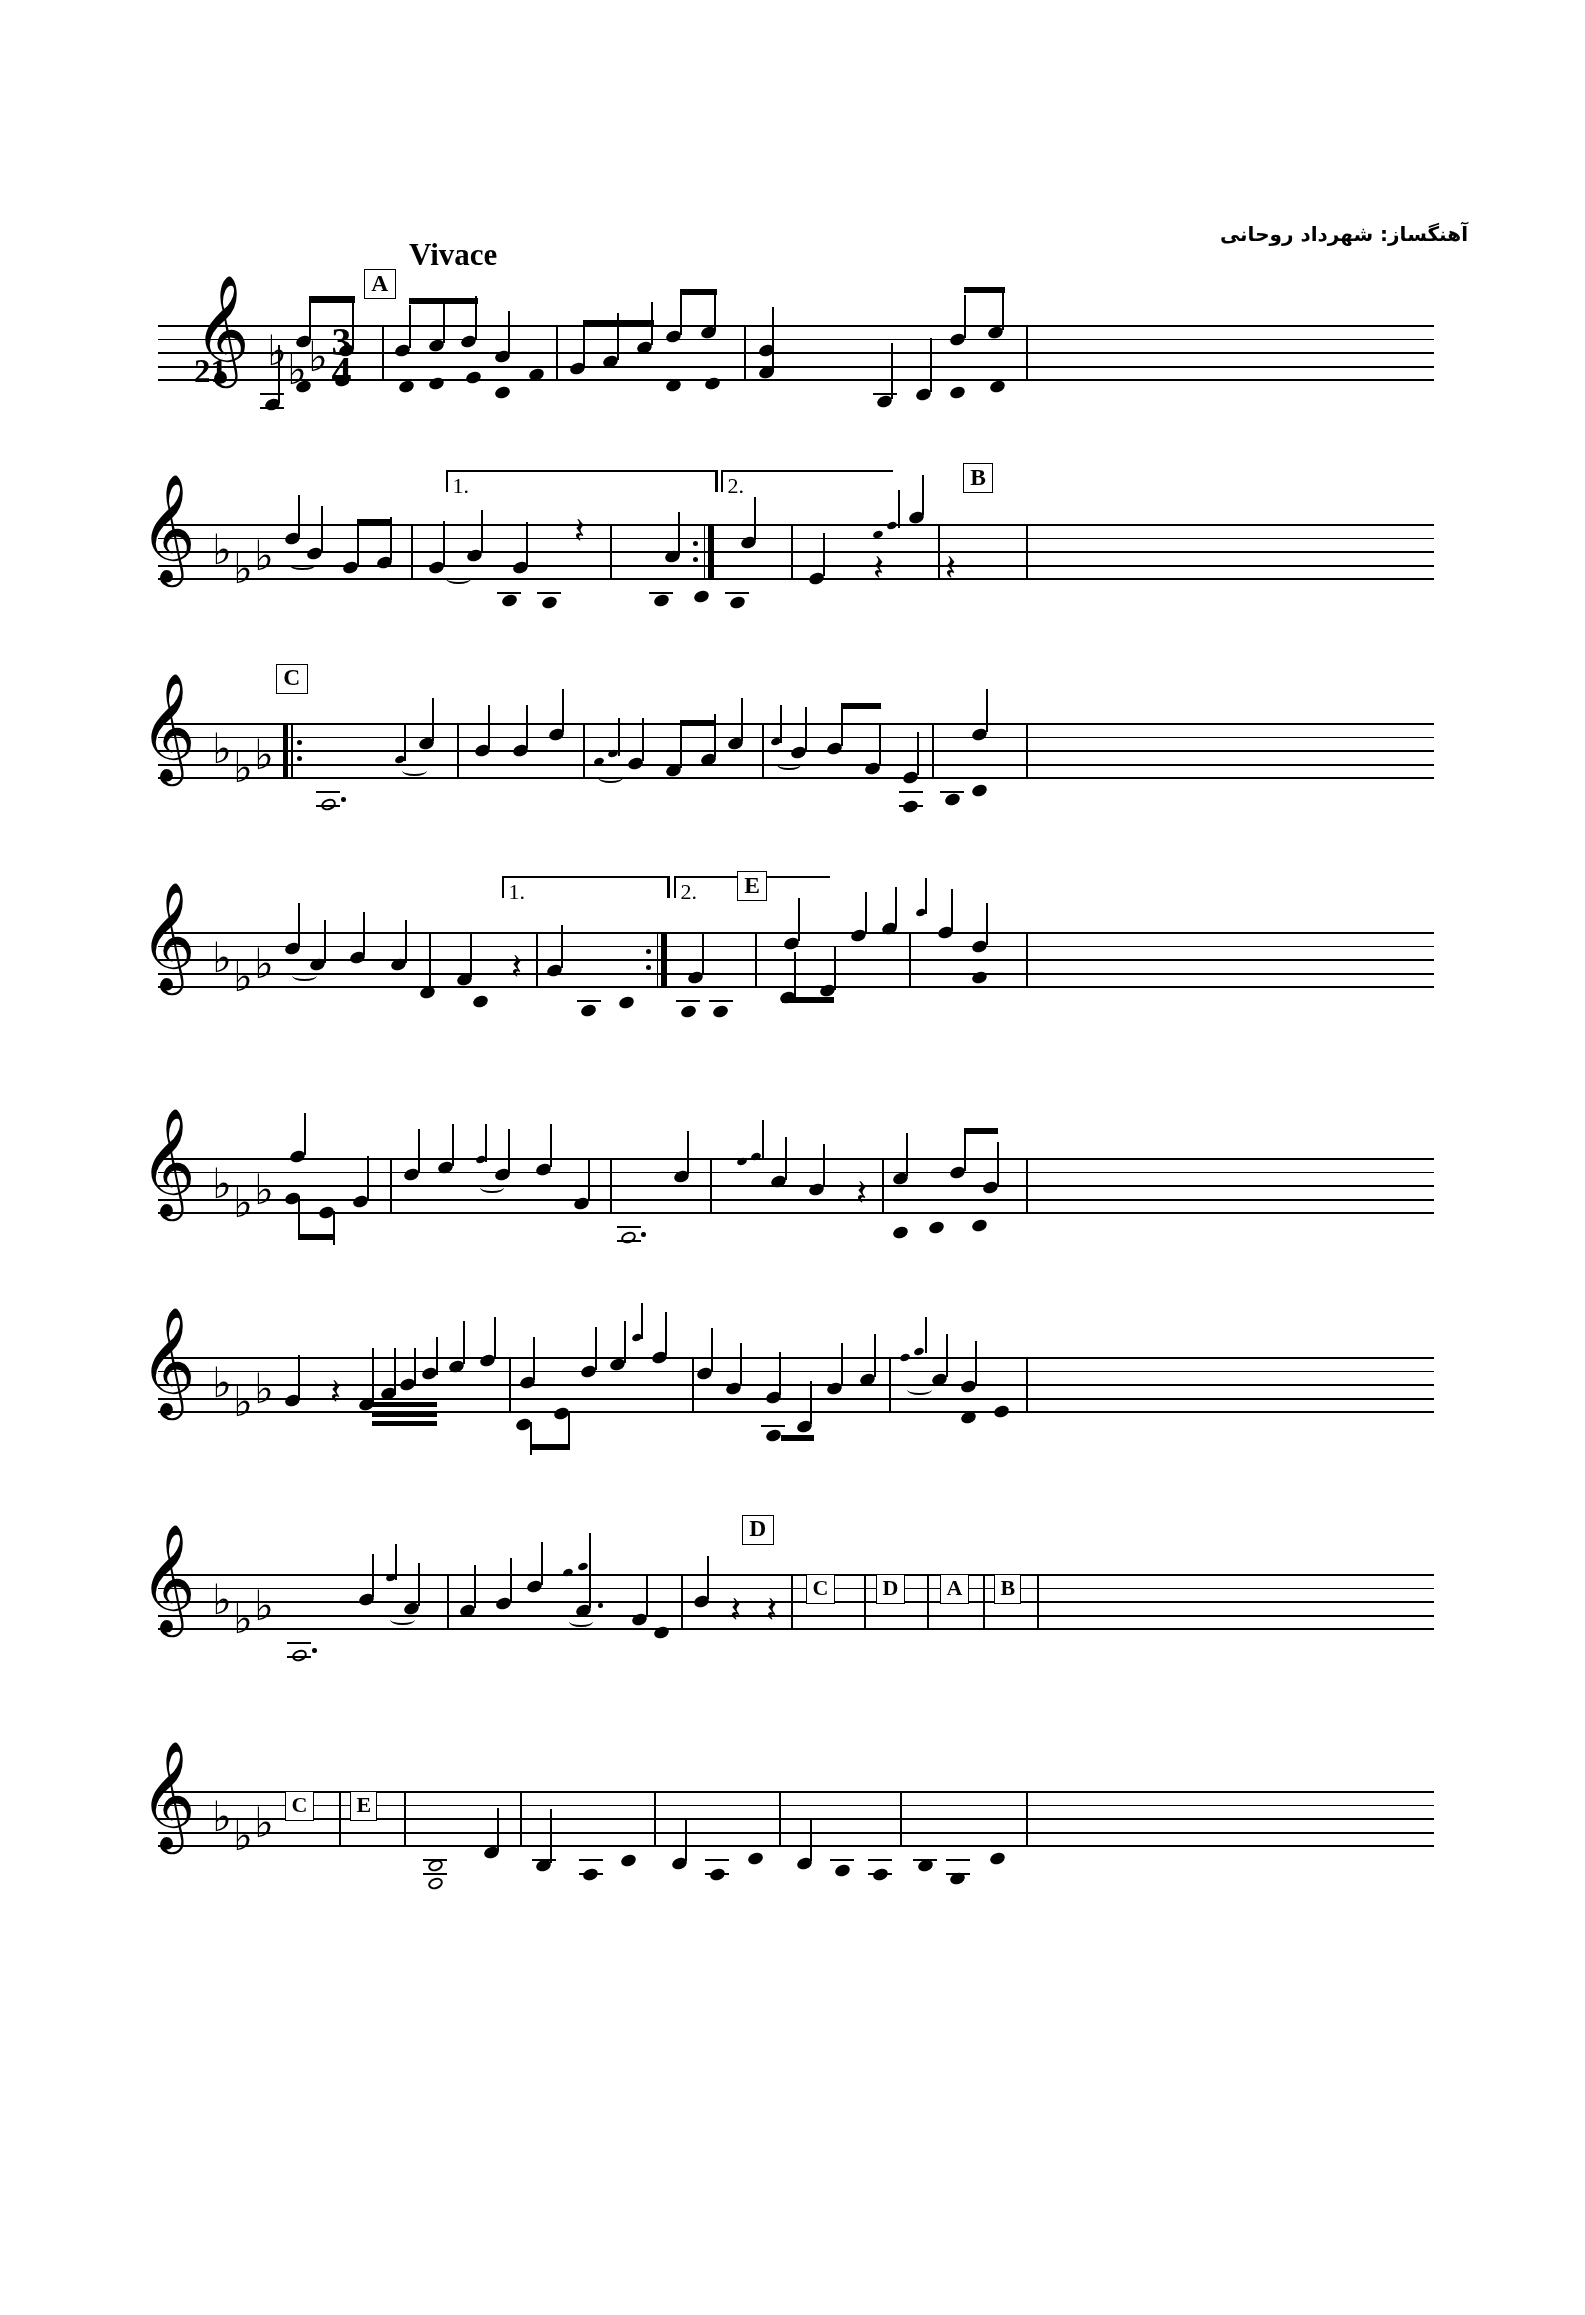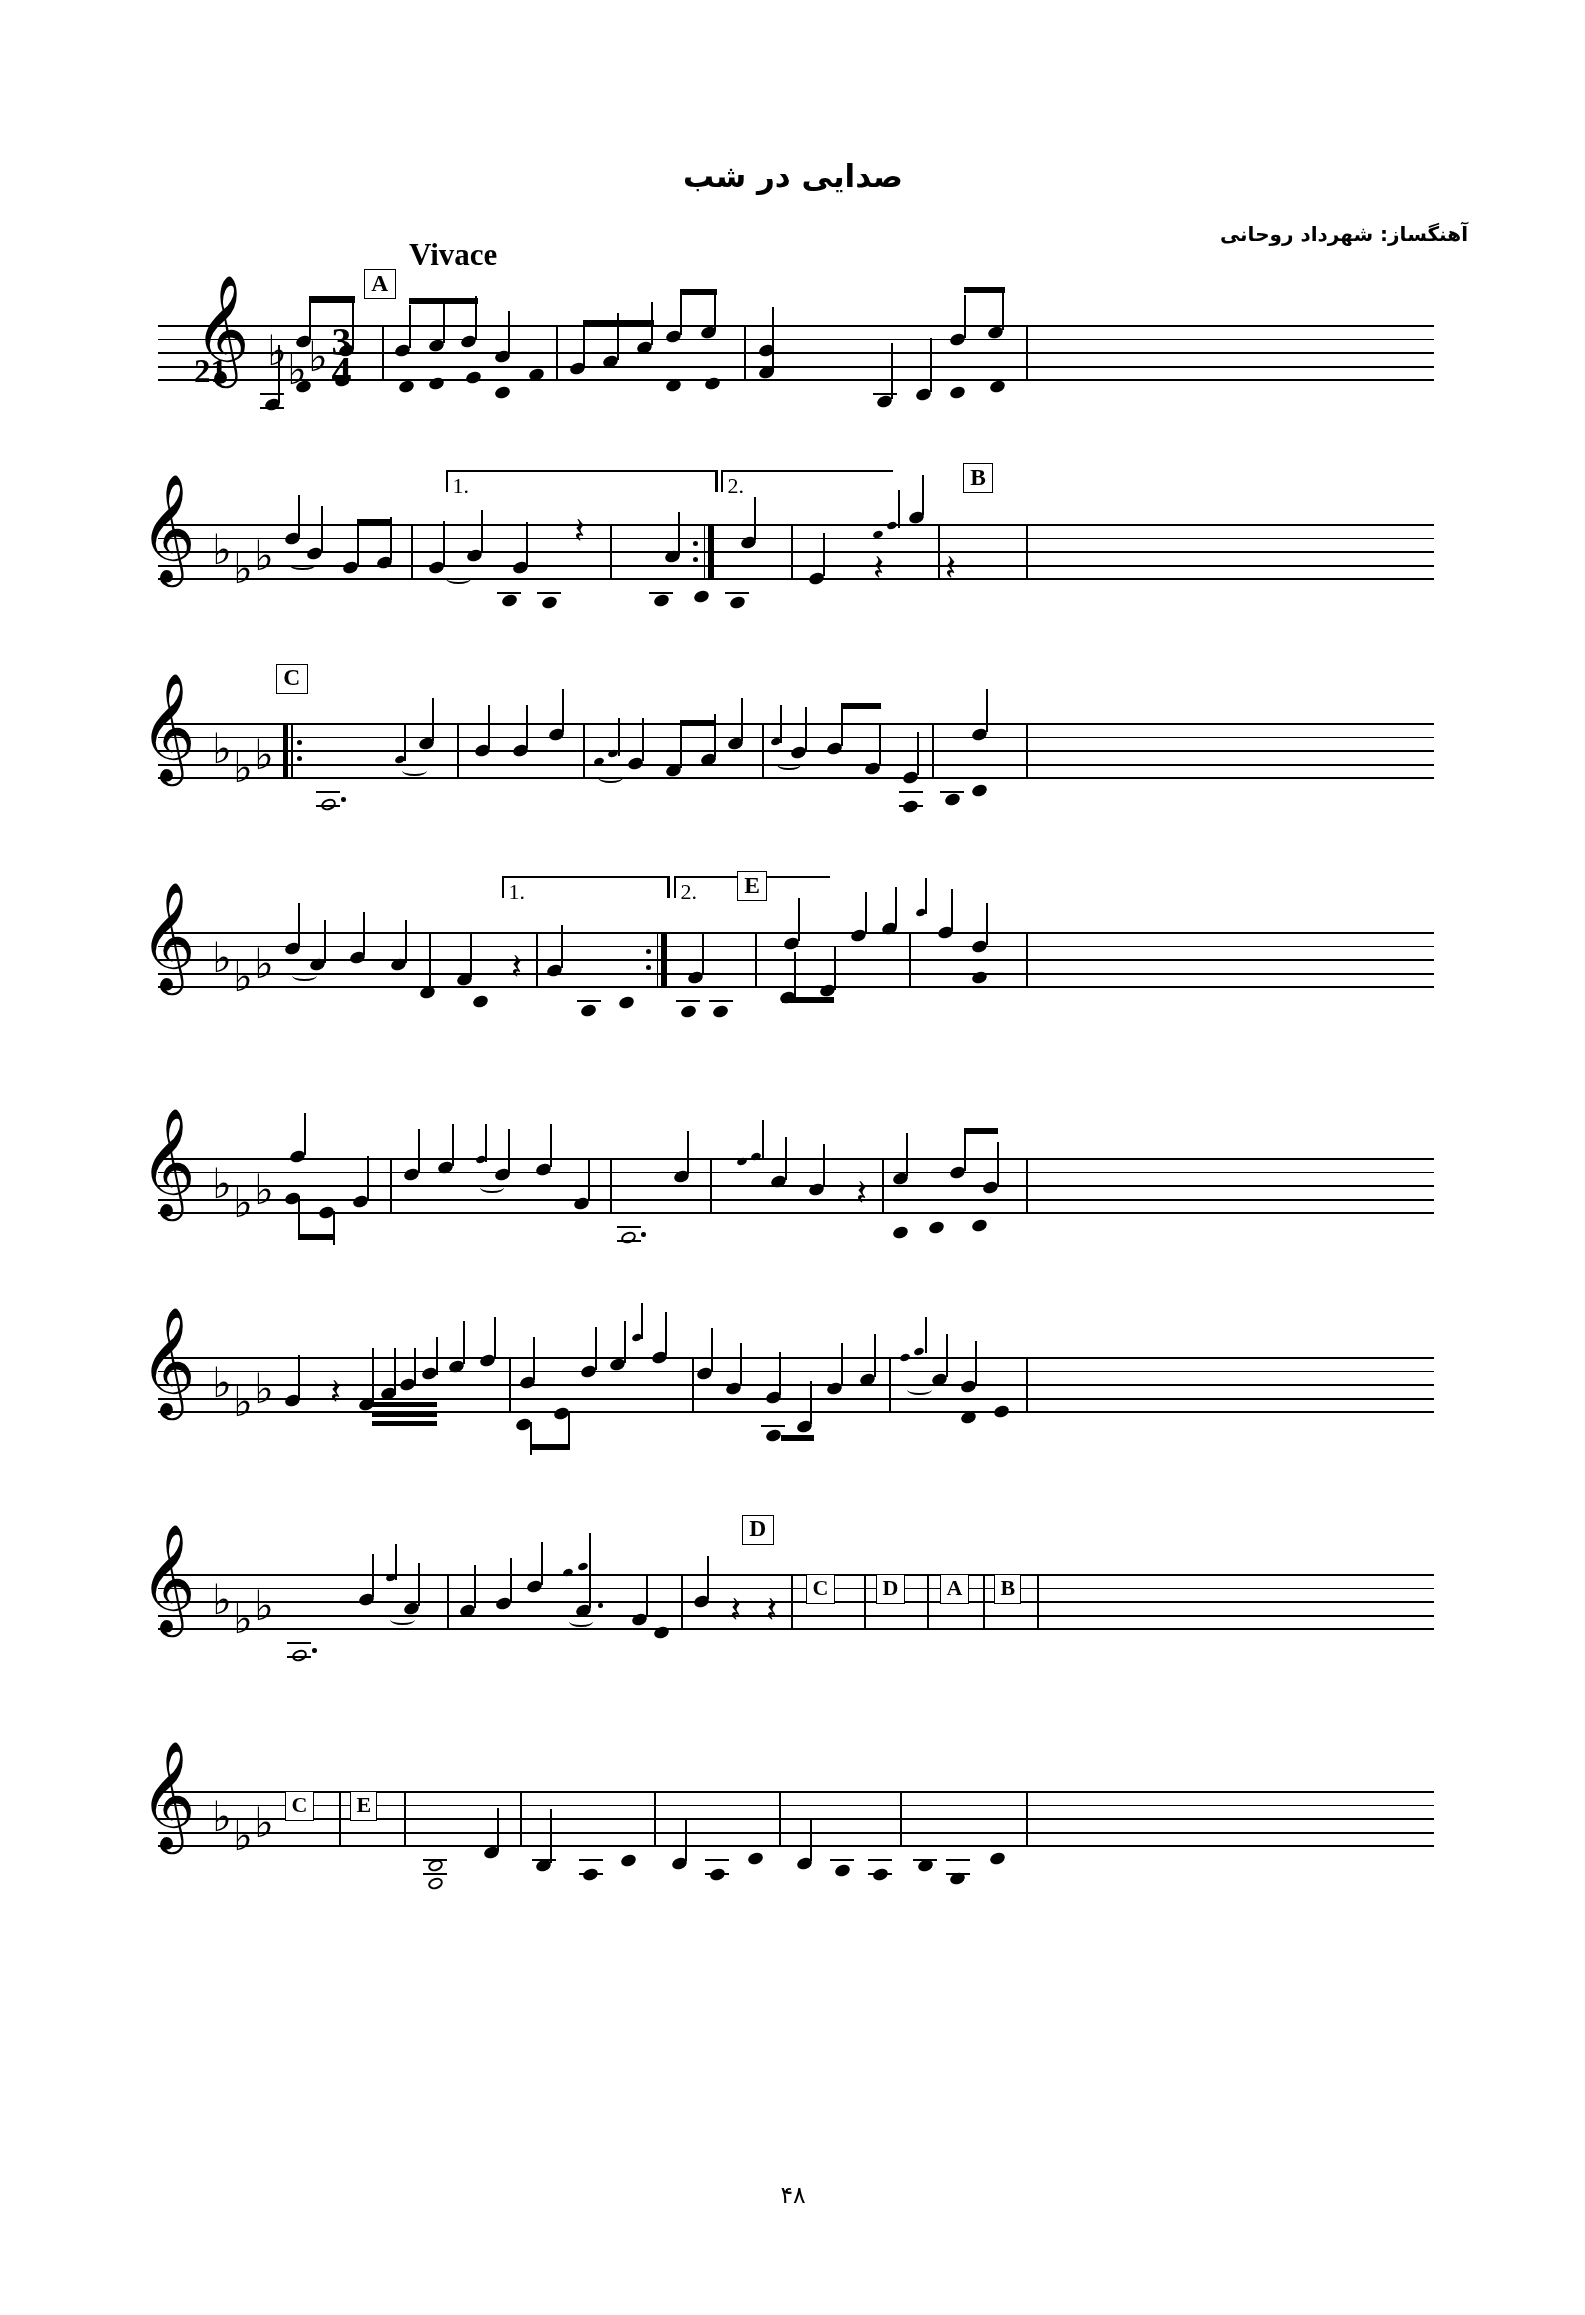--- a/index.html
+++ b/index.html
@@ -248,25 +248,23 @@
     position: absolute;
     width: 10px; height: 7.2px; background: #000; border-radius: 50%/50%;
     transform: rotate(-20deg);
   }
 </style>
 </head>
 <body>
 
 <div class="page">
 
-  <div class="title">صدایی در شب</div>
   <div class="composer">آهنگساز: شهرداد روحانی</div>
   <div class="tempo">Vivace</div>
   <div class="sysnum">21</div>
-  <div class="pagenum">۴۸</div>
 
   <div class="system" style="top:280px;">
     <div class="staff">
       <div class="line"></div>
       <div class="line"></div>
       <div class="line"></div>
       <div class="line"></div>
       <div class="line"></div>
     </div>
     <div class="clef" style="left:36px;top:33px;"><span>𝄞</span></div>

